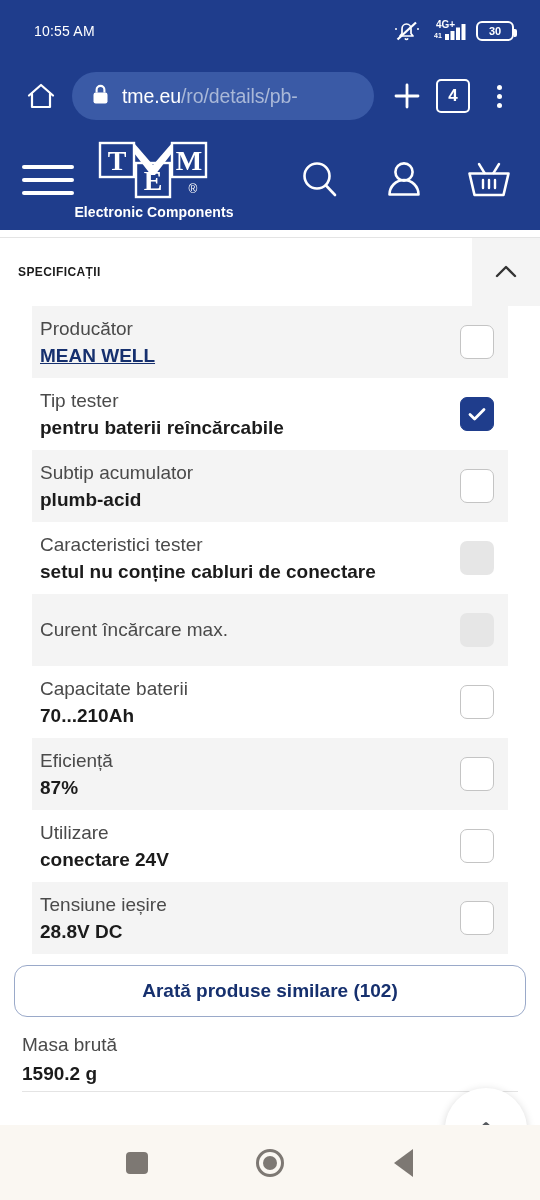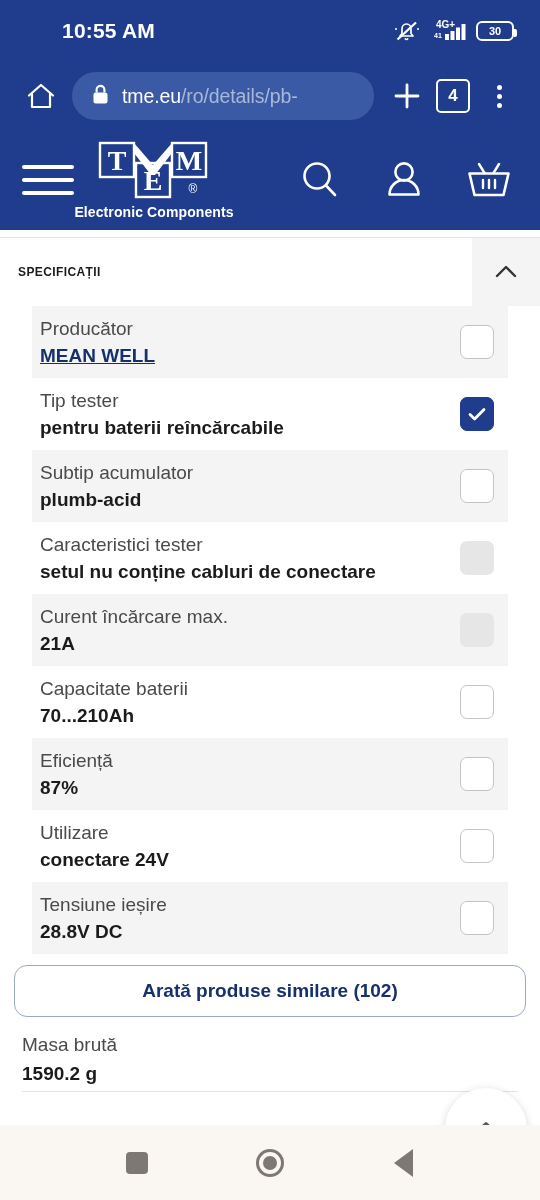--- a/index.html
+++ b/index.html
@@ -12,22 +12,22 @@
   }
   .phone { width:540px; height:1200px; position:relative; display:flex; flex-direction:column; }
 
   
   .statusbar {
     height:62px; background:#1f3d8c; flex:0 0 62px;
     display:flex; align-items:center; justify-content:space-between;
     padding:0 26px 0 0; position:relative;
   }
   .sb-time {
-    color:#ffffff; font-size:21px; font-weight:700;
-    letter-spacing:.2px; margin-left:62px;
+    color:#ffffff; font-size:14px; font-weight:400;
+    letter-spacing:.2px; margin-left:34px;
   }
   .sb-icons { display:flex; align-items:center; gap:7px; }
   .sb-icons svg { display:block; }
   .batt {
     width:38px; height:20px; border:2px solid #ffffff; border-radius:6px;
     display:flex; align-items:center; justify-content:center; position:relative;
   }
   .batt::after {
     content:""; position:absolute; right:-5px; top:6px;
     width:3px; height:8px; background:#ffffff; border-radius:0 2px 2px 0;
@@ -307,21 +307,20 @@
         <div class="spec-text">
           <div class="spec-label">Caracteristici tester</div>
           <div class="spec-value">setul nu conține cabluri de conectare</div>
         </div>
         <div class="cb dis"></div>
       </div>
 
       <div class="spec-row alt">
         <div class="spec-text">
           <div class="spec-label">Curent încărcare max.</div>
-          <div class="spec-value">21A</div>
         </div>
         <div class="cb dis"></div>
       </div>
 
       <div class="spec-row">
         <div class="spec-text">
           <div class="spec-label">Capacitate baterii</div>
           <div class="spec-value">70...210Ah</div>
         </div>
         <div class="cb off"></div>

